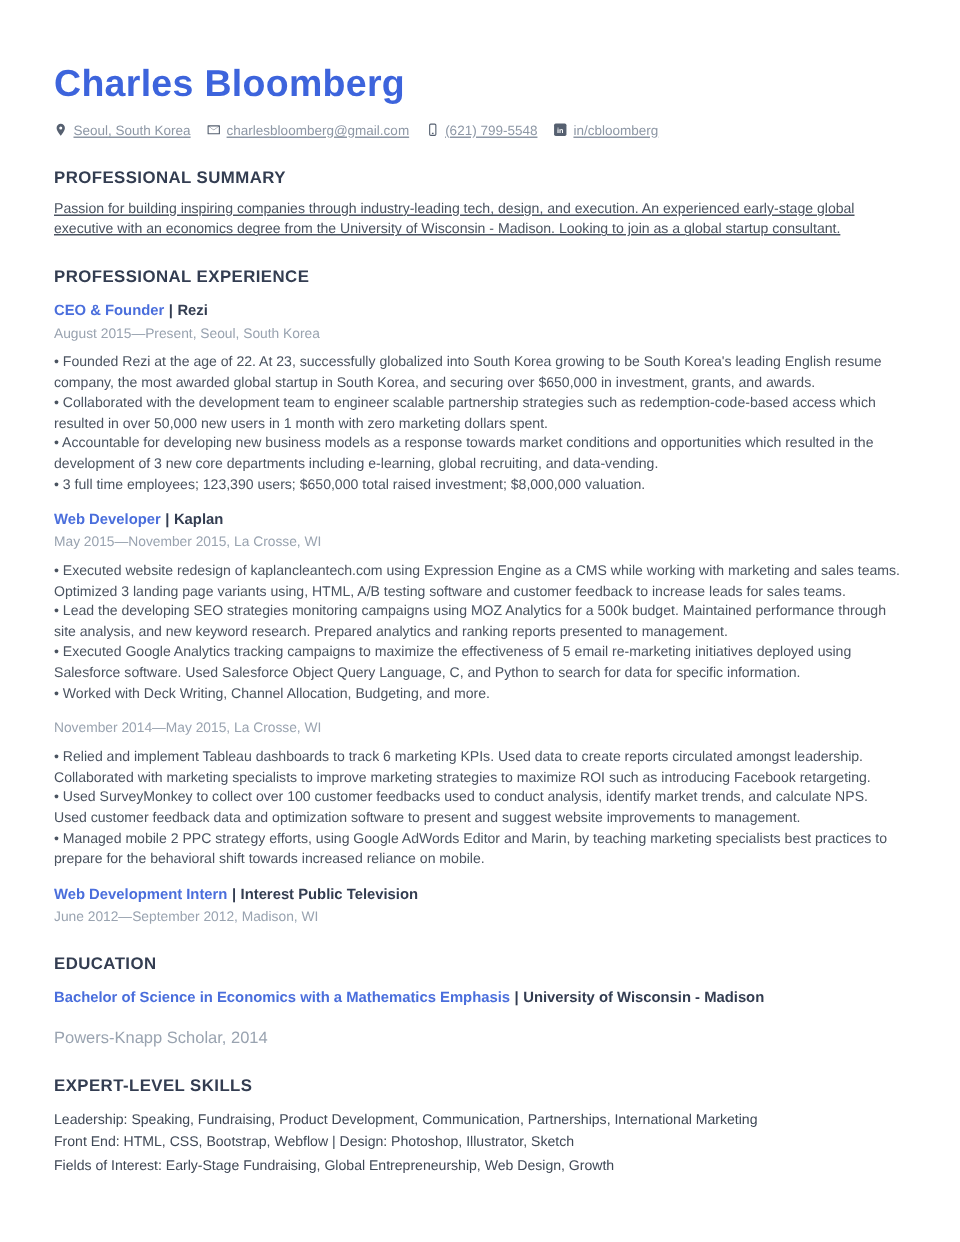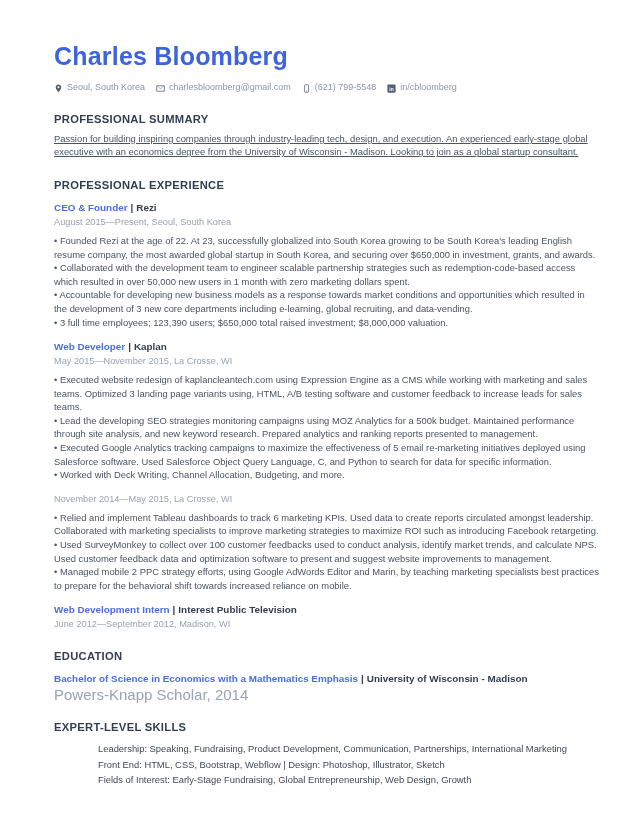--- a/index.html
+++ b/index.html
@@ -5,37 +5,37 @@
   html, body { margin: 0; padding: 0; }
   body {
     width: 640px; height: 828px;
     background: #ffffff;
     font-family: "Liberation Sans", sans-serif;
     overflow: hidden;
   }
   .page {
     width: 640px; height: 828px;
     box-sizing: border-box;
-    padding: 42px 40px 0 54px;
+    padding: 42px 40px 0 36px;
     background: #ffffff;
   }
   h1.name {
     margin: 0 0 10px 0;
     font-size: 25px;
     line-height: 1.15;
     font-weight: bold;
     color: #3d64dc;
     letter-spacing: 0.2px;
   }
   .contact-row {
     display: flex; align-items: center; gap: 11px;
     font-size: 9px; color: #8d97a5; line-height: 12px;
     white-space: nowrap;
   }
-  .contact-item { display: inline-flex; align-items: flex-end; gap: 4px; }
+  .contact-item { display: inline-flex; align-items: center; gap: 4px; text-decoration: underline; }
   .ci { display: inline-flex; }
   .ci svg { width: 9px; height: 9px; display: block; color: #566070; }
   section { margin-top: 19px; }
   h2.sec-title {
     margin: 0 0 6px 0;
     font-size: 11.2px;
     font-weight: bold;
     color: #333d51;
     letter-spacing: 0.3px;
     line-height: 14px;
@@ -58,26 +58,26 @@
     font-size: 9.2px; color: #99a3b0; line-height: 12px;
     margin: 2px 0 6px 0;
   }
   .bullets { margin-top: 2px; }
   .bullet {
     font-size: 9.4px; color: #4a5360; line-height: 13.6px;
     margin: 0;
   }
   .bullet::before { content: "\2022  "; }
   .edu-detail {
-    font-size: 15px; color: #99a3b0; line-height: 12px; margin-top: 4px;
+    font-size: 11px; color: #99a3b0; line-height: 12px; margin-top: 14px;
   }
   .edu-block { margin-top: 9px; }
   .skill-lines { margin-top: 7px; }
   .skill-line {
-    font-size: 9.4px; color: #3f4856; line-height: 15.5px; margin-left: 44px;
+    font-size: 9.4px; color: #3f4856; line-height: 15.5px;
   }
 </style>
 </head>
 <body>
 
 <div class="page">
 
   <header>
     <h1 class="name">Charles Bloomberg</h1>
     <div class="contact-row" id="contact-row">

